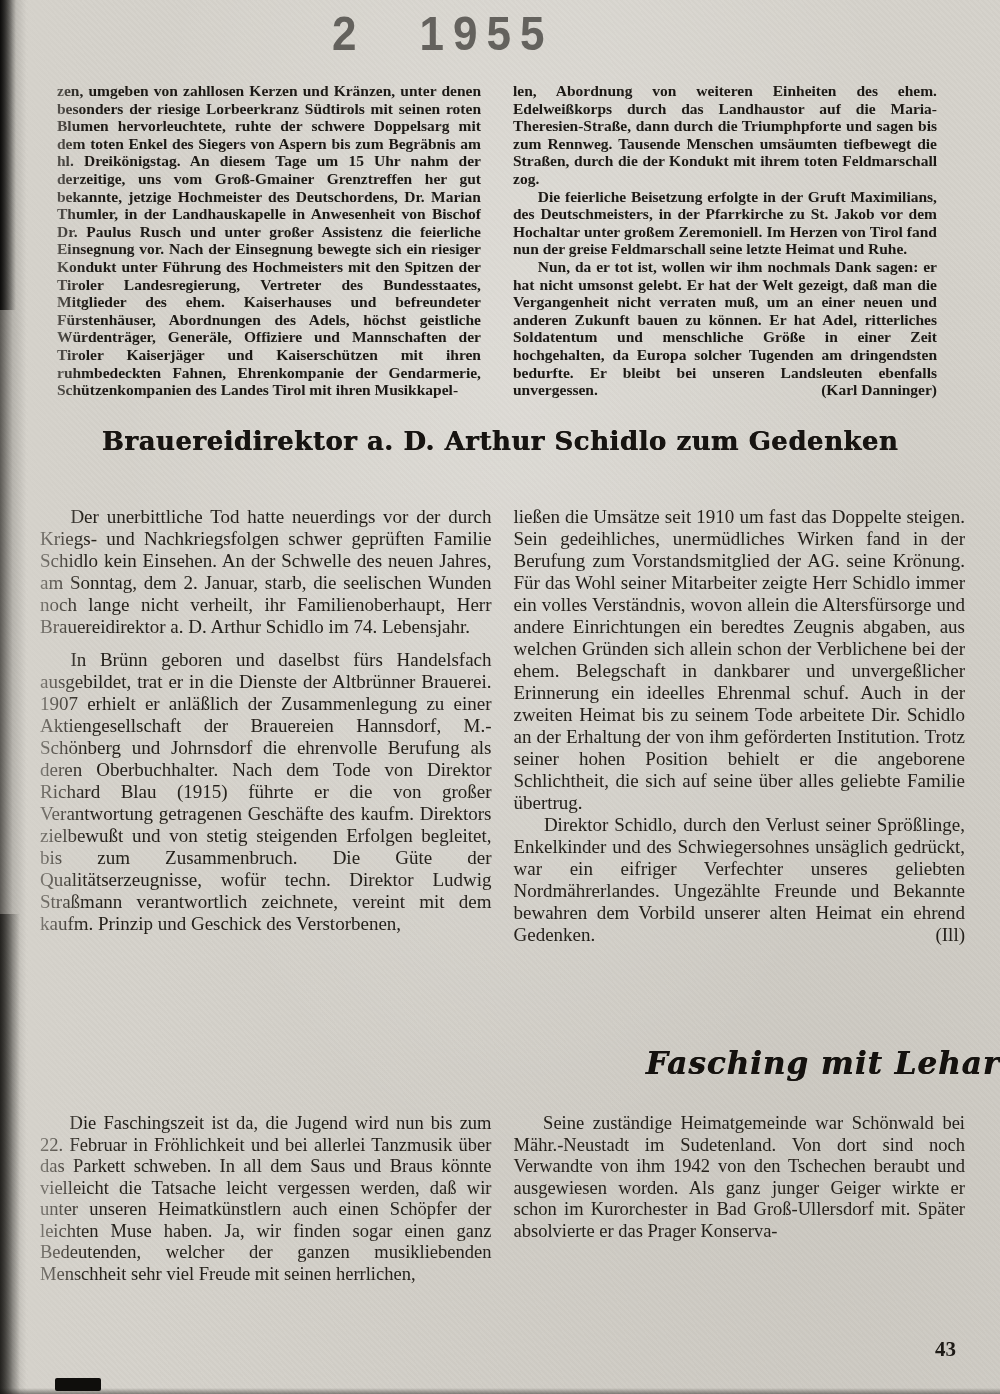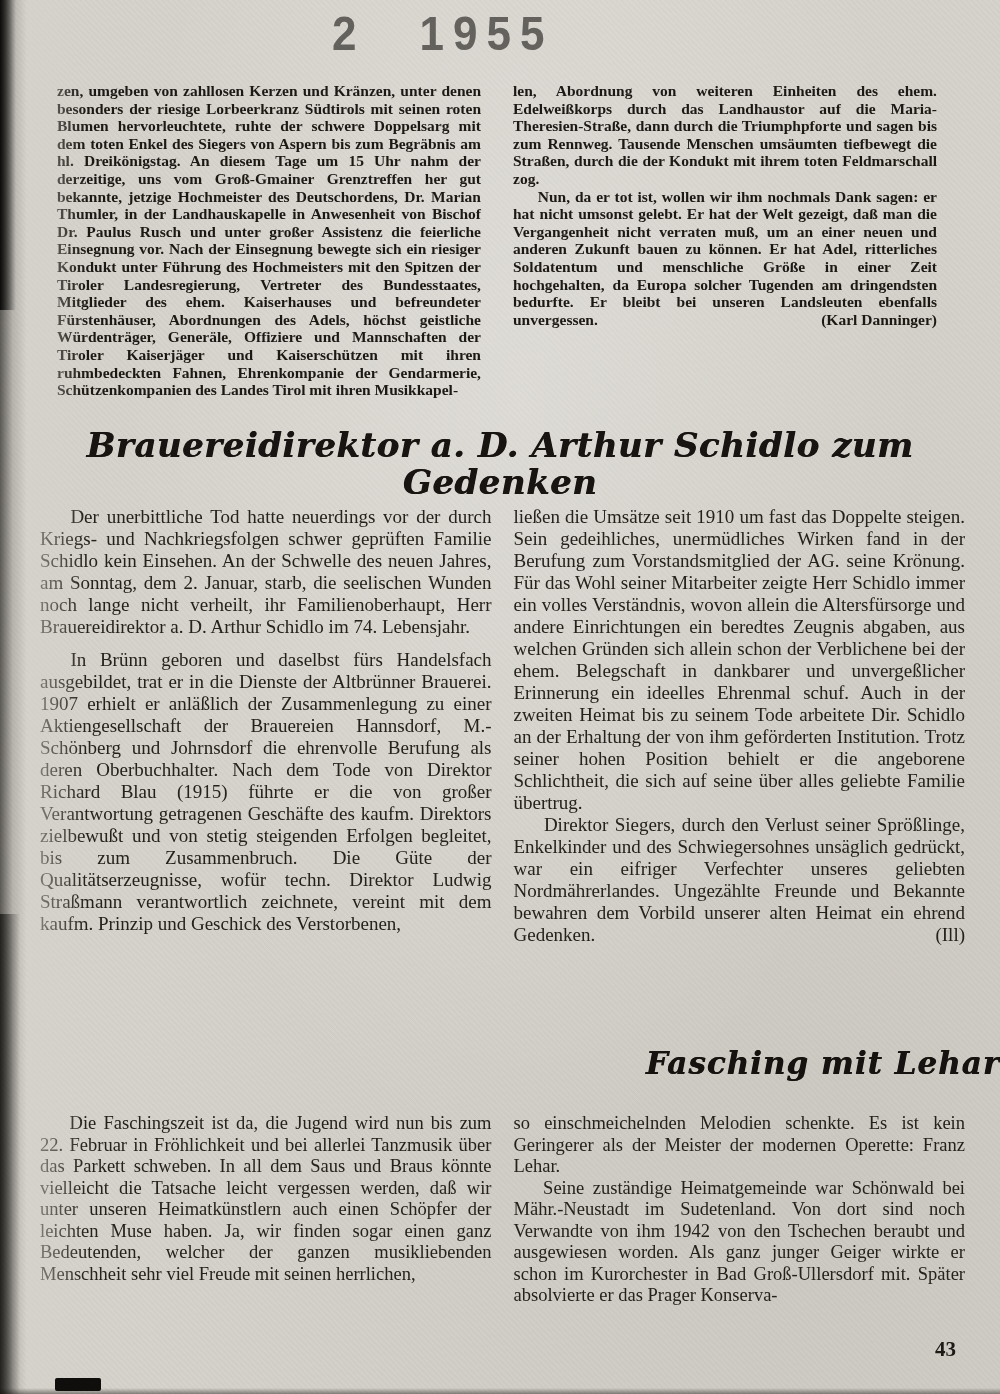--- a/index.html
+++ b/index.html
@@ -40,22 +40,22 @@
   p.ind{text-indent:1.6em;}
   p.gap{margin-top:11px;}
   .sig{float:right;}
 
   #top-articles{left:57px;top:82px;width:880px;gap:32px;}
   #top-articles .col{flex:1;
     font-size:15.5px;line-height:17.6px;font-weight:bold;color:#1c1915;}
 
   .headline-fraktur{position:absolute;left:0;right:0;top:427px;z-index:2;
     text-align:center;font-family:"DejaVu Serif", serif;font-weight:bold;
-    font-size:34px;line-height:1.1;color:#171411;letter-spacing:.5px;
-    text-shadow:.5px 0 0 currentColor;font-style:italic;}
+    font-size:26px;line-height:1.1;color:#171411;letter-spacing:.5px;
+    text-shadow:.5px 0 0 currentColor;}
 
   #schidlo{left:40px;top:506px;width:925px;gap:22px;}
   #schidlo .col{flex:1;font-size:19px;line-height:22px;color:#25211b;}
 
   .headline-script{position:absolute;left:0;right:0;top:1046px;z-index:2;
     text-align:right;font-family:"DejaVu Serif", serif;font-weight:bold;font-style:italic;
     font-size:31px;line-height:1.1;color:#15120f;letter-spacing:1px;
     text-shadow:.5px 0 0 currentColor;}
 
   #lehar{left:40px;top:1113px;width:925px;gap:22px;}
@@ -80,44 +80,44 @@
     <span>2</span>
     <span>1955</span>
   </div>
 
   <div id="top-articles" class="cols">
     <div class="col">
       <p>zen, umgeben von zahllosen Kerzen und Kränzen, unter denen besonders der riesige Lorbeerkranz Südtirols mit seinen roten Blumen hervorleuchtete, ruhte der schwere Doppelsarg mit dem toten Enkel des Siegers von Aspern bis zum Begräbnis am hl. Dreikönigstag. An diesem Tage um 15 Uhr nahm der derzeitige, uns vom Groß-Gmainer Grenztreffen her gut bekannte, jetzige Hochmeister des Deutschordens, Dr. Marian Thumler, in der Landhauskapelle in Anwesenheit von Bischof Dr. Paulus Rusch und unter großer Assistenz die feierliche Einsegnung vor. Nach der Einsegnung bewegte sich ein riesiger Kondukt unter Führung des Hochmeisters mit den Spitzen der Tiroler Landesregierung, Vertreter des Bundesstaates, Mitglieder des ehem. Kaiserhauses und befreundeter Fürstenhäuser, Abordnungen des Adels, höchst geistliche Würdenträger, Generäle, Offiziere und Mannschaften der Tiroler Kaiserjäger und Kaiserschützen mit ihren ruhmbedeckten Fahnen, Ehrenkompanie der Gendarmerie, Schützenkompanien des Landes Tirol mit ihren Musikkapel-</p>
     </div>
     <div class="col">
       <p>len, Abordnung von weiteren Einheiten des ehem. Edelweißkorps durch das Landhaustor auf die Maria-Theresien-Straße, dann durch die Triumphpforte und sagen bis zum Rennweg. Tausende Menschen umsäumten tiefbewegt die Straßen, durch die der Kondukt mit ihrem toten Feldmarschall zog.</p>
+      <p class="ind">Die feierliche Beisetzung erfolgte in der Gruft Maximilians, des Deutschmeisters, in der Pfarrkirche zu St. Jakob vor dem Hochaltar unter großem Zeremoniell. Im Herzen von Tirol fand nun der greise Feldmarschall seine letzte Heimat und Ruhe.</p>
       <p class="ind"><span>Nun, da er tot ist, wollen wir ihm nochmals Dank sagen: er hat nicht umsonst gelebt. Er hat der Welt gezeigt, daß man die Vergangenheit nicht verraten muß, um an einer neuen und anderen Zukunft bauen zu können. Er hat Adel, ritterliches Soldatentum und menschliche Größe in einer Zeit hochgehalten, da Europa solcher Tugenden am dringendsten bedurfte. Er bleibt bei unseren Landsleuten ebenfalls unvergessen.</span> <span class="sig">(Karl Danninger)</span></p>
     </div>
   </div>
 
   <div class="headline-fraktur">Brauereidirektor a. D. Arthur Schidlo zum Gedenken</div>
 
   <div id="schidlo" class="cols">
     <div class="col">
       <p class="ind">Der unerbittliche Tod hatte neuerdings vor der durch Kriegs- und Nachkriegsfolgen schwer geprüften Familie Schidlo kein Einsehen. An der Schwelle des neuen Jahres, am Sonntag, dem 2. Januar, starb, die seelischen Wunden noch lange nicht verheilt, ihr Familienoberhaupt, Herr Brauereidirektor a. D. Arthur Schidlo im 74. Lebensjahr.</p>
       <p class="ind gap">In Brünn geboren und daselbst fürs Handelsfach ausgebildet, trat er in die Dienste der Altbrünner Brauerei. 1907 erhielt er anläßlich der Zusammenlegung zu einer Aktiengesellschaft der Brauereien Hannsdorf, M.-Schönberg und Johrnsdorf die ehrenvolle Berufung als deren Oberbuchhalter. Nach dem Tode von Direktor Richard Blau (1915) führte er die von großer Verantwortung getragenen Geschäfte des kaufm. Direktors zielbewußt und von stetig steigenden Erfolgen begleitet, bis zum Zusammenbruch. Die Güte der Qualitätserzeugnisse, wofür techn. Direktor Ludwig Straßmann verantwortlich zeichnete, vereint mit dem kaufm. Prinzip und Geschick des Verstorbenen,</p>
     </div>
     <div class="col">
       <p>ließen die Umsätze seit 1910 um fast das Doppelte steigen. Sein gedeihliches, unermüdliches Wirken fand in der Berufung zum Vorstandsmitglied der AG. seine Krönung. Für das Wohl seiner Mitarbeiter zeigte Herr Schidlo immer ein volles Verständnis, wovon allein die Altersfürsorge und andere Einrichtungen ein beredtes Zeugnis abgaben, aus welchen Gründen sich allein schon der Verblichene bei der ehem. Belegschaft in dankbarer und unvergeßlicher Erinnerung ein ideelles Ehrenmal schuf. Auch in der zweiten Heimat bis zu seinem Tode arbeitete Dir. Schidlo an der Erhaltung der von ihm geförderten Institution. Trotz seiner hohen Position behielt er die angeborene Schlichtheit, die sich auf seine über alles geliebte Familie übertrug.</p>
-      <p class="ind"><span>Direktor Siegers, durch den Verlust seiner Sprößlinge, Enkelkinder und des Schwiegersohnes unsäglich gedrückt, war ein eifriger Verfechter unseres geliebten Nordmährerlandes. Ungezählte Freunde und Bekannte bewahren dem Vorbild unserer alten Heimat ein ehrend Gedenken.</span> <span class="sig">(Ill)</span></p>
+      <p class="ind"><span>Direktor Schidlo, durch den Verlust seiner Sprößlinge, Enkelkinder und des Schwiegersohnes unsäglich gedrückt, war ein eifriger Verfechter unseres geliebten Nordmährerlandes. Ungezählte Freunde und Bekannte bewahren dem Vorbild unserer alten Heimat ein ehrend Gedenken.</span> <span class="sig">(Ill)</span></p>
     </div>
   </div>
 
   <div class="headline-script">Fasching mit Lehar</div>
 
   <div id="lehar" class="cols">
     <div class="col">
       <p class="ind">Die Faschingszeit ist da, die Jugend wird nun bis zum 22. Februar in Fröhlichkeit und bei allerlei Tanzmusik über das Parkett schweben. In all dem Saus und Braus könnte vielleicht die Tatsache leicht vergessen werden, daß wir unter unseren Heimatkünstlern auch einen Schöpfer der leichten Muse haben. Ja, wir finden sogar einen ganz Bedeutenden, welcher der ganzen musikliebenden Menschheit sehr viel Freude mit seinen herrlichen,</p>
     </div>
     <div class="col">
-      <p>so einschmeichelnden Melodien schenkte. Es ist kein Geringerer als der Meister der modernen Operette: Franz Lehar.</p>
       <p class="ind">Seine zuständige Heimatgemeinde war Schönwald bei Mähr.-Neustadt im Sudetenland. Von dort sind noch Verwandte von ihm 1942 von den Tschechen beraubt und ausgewiesen worden. Als ganz junger Geiger wirkte er schon im Kurorchester in Bad Groß-Ullersdorf mit. Später absolvierte er das Prager Konserva-</p>
     </div>
   </div>
 
   <div class="page-number">43</div>
 
 </div>
 
 </body></html>

